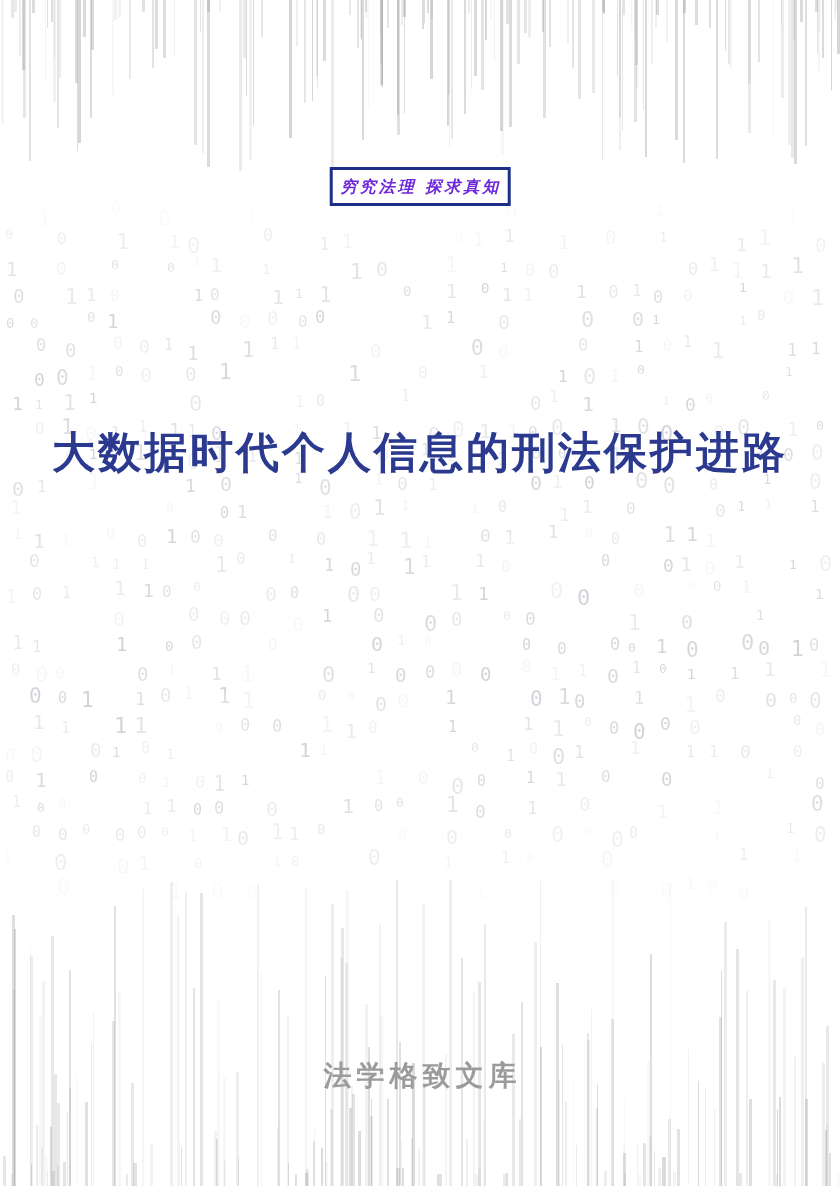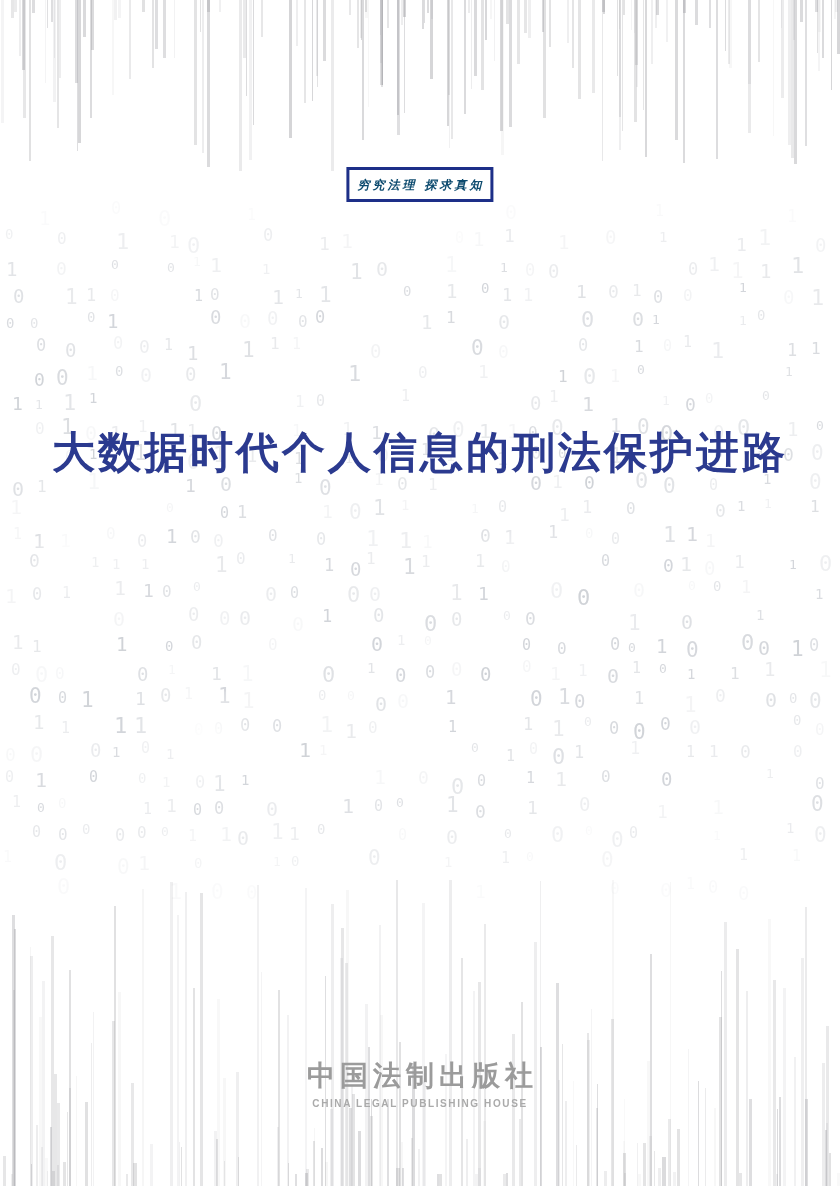--- a/index.html
+++ b/index.html
@@ -48,22 +48,22 @@
     color: #ffffff;
     font-size: 20px;
     font-weight: bold;
     letter-spacing: 7px;
     padding: 6px 8px 5px 14px;
     text-align: center;
     white-space: nowrap;
     font-family: "Liberation Serif", serif;
   }
   .series-motto {
-    color: #0c4a6e;
-    font-size: 12px;
+    color: #6d28d9;
+    font-size: 16px;
     font-weight: bold;
     letter-spacing: 3px;
     padding: 5px 4px 3px 6px;
     text-align: center;
     white-space: nowrap;
     font-family: "DejaVu Serif", serif;
     font-style: italic;
   }
 
   
@@ -944,17 +944,16 @@
   <div class="white-blob" style="left:150px; top:690px; width:120px; height:90px;"></div>
 
   <div class="series-box">
     <div class="series-motto">穷究法理  探求真知</div>
   </div>
 
   <div class="sub-title">大数据时代个人信息的刑法保护进路</div>
 
 
   <div class="publisher">
-    <div class="publisher-cn">中国法制出版社</div>
-    <div class="publisher-en">CHINA LEGAL PUBLISHING HOUSE</div>
+    <div class="publisher-cn">法学格致文库</div>
   </div>
 
 </div>
 
 </body></html>

